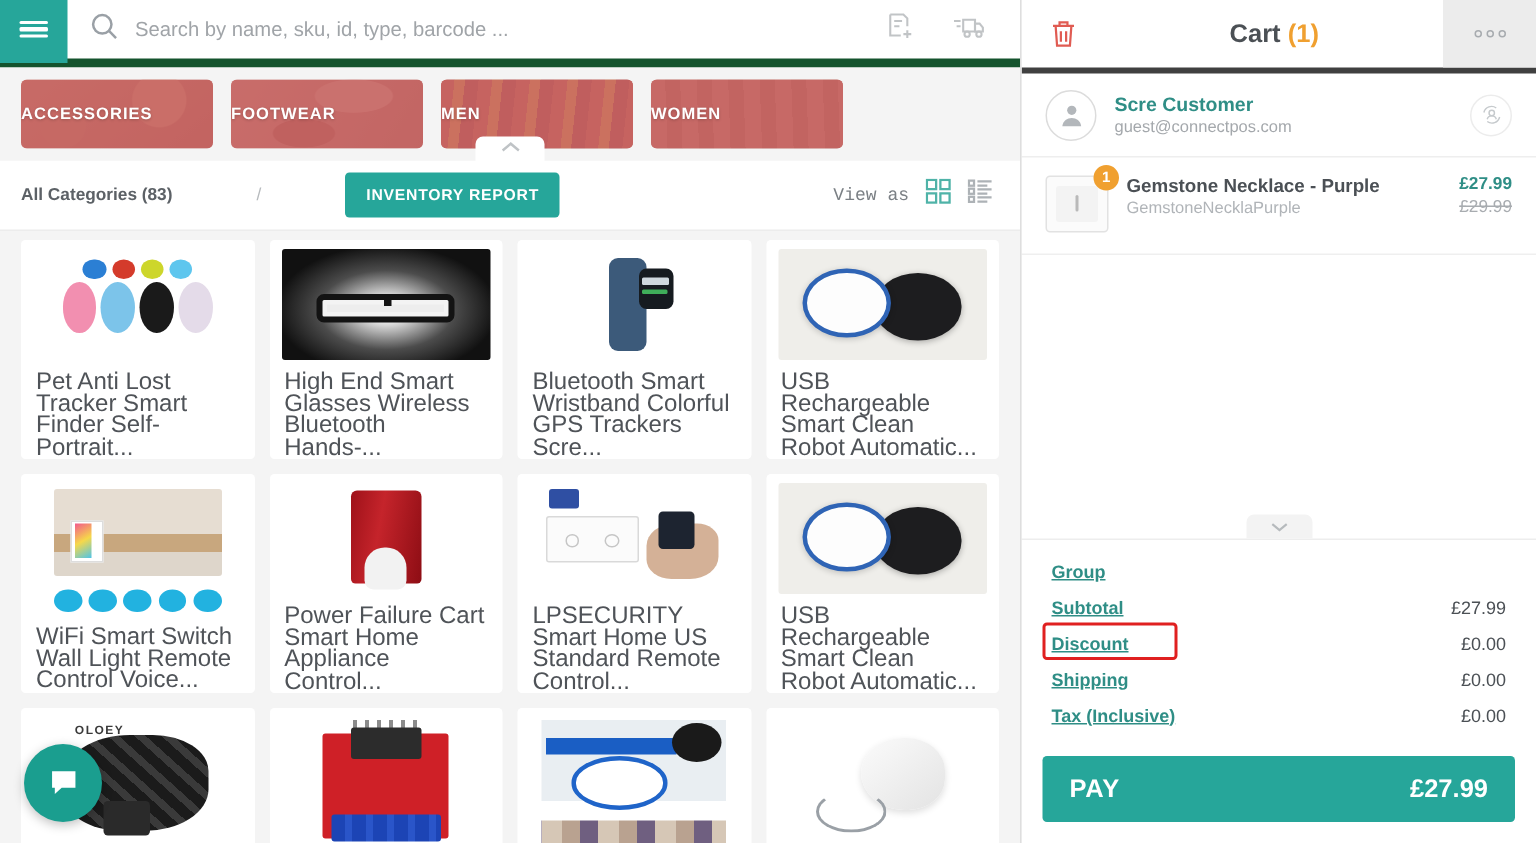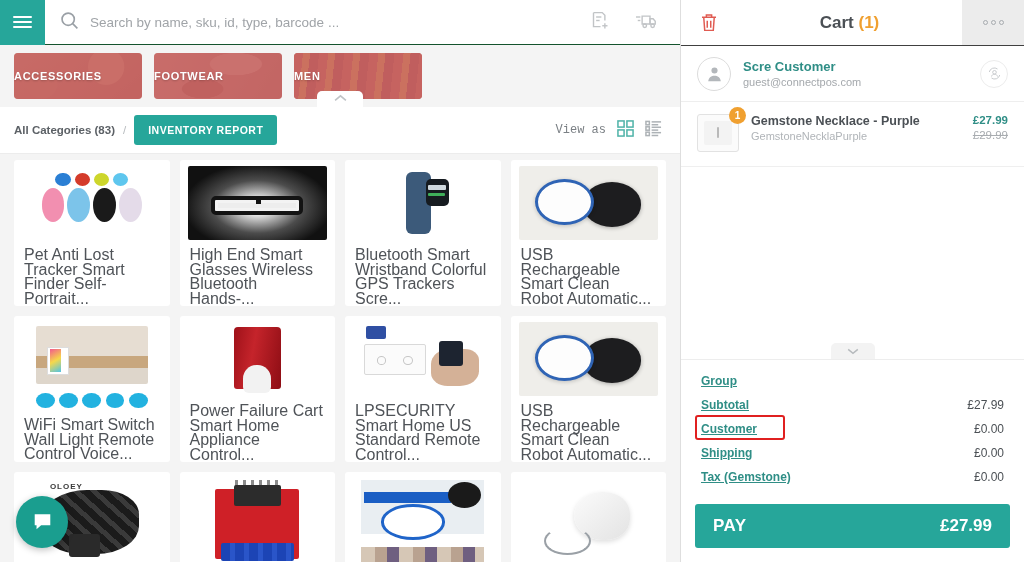--- a/index.html
+++ b/index.html
@@ -9,21 +9,21 @@
     background: #ffffff; overflow: hidden;
   }
   .app { display: flex; width: 1024px; height: 562px; position: relative; }
 
   
   .catalog { width: 681px; height: 562px; position: relative; background: #f4f4f4;
              border-right: 1px solid #dedede; display: flex; flex-direction: column; }
 
   
   .topbar { height: 45px; background:#fff; display:flex; align-items:center;
-            border-bottom:1px solid #14532d; flex:0 0 45px; }
+            border-bottom:6px solid #14532d; flex:0 0 45px; }
   .burger { width:45px; height:45px; background:#26a69a; display:flex;
             align-items:center; justify-content:center; flex:0 0 45px; cursor:pointer; }
   .burger span { display:block; width:19px; height:2.4px; background:#fff; margin:2.4px 0; border-radius:1px; }
   .search-wrap { flex:1; display:flex; align-items:center; padding-left:14px; gap:10px; }
   .search-input { border:none; outline:none; font-size:13.5px; color:#6f7276;
                   width:100%; background:transparent; font-family:"Liberation Sans",sans-serif; }
   .search-input::placeholder { color:#a0a4a8; }
   .topicons { display:flex; align-items:center; gap:24px; padding-right:22px; }
   .topicons .ic { cursor:pointer; opacity:.55; }
 
@@ -53,21 +53,21 @@
       linear-gradient(#c8857c,#b97670); }
 
   
   .collapse-handle { position:absolute; left:50%; transform:translateX(-50%);
      bottom:-1px; width:46px; height:17px; background:#fff; border-radius:5px 5px 0 0;
      display:flex; align-items:flex-start; justify-content:center; cursor:pointer;
      z-index:6; padding-top:3px; }
 
   
   .crumbrow { flex:0 0 47px; background:#fff; display:flex; align-items:center;
-              padding:0 18px 0 14px; border-bottom:1px solid #ececec; }
+              padding:0 18px 0 14px; border-bottom:1px solid #ececec;gap:48px; }
   .crumb { font-size:11.5px; color:#5c6166; font-weight:bold; }
   .crumb-sep { color:#b6babd; margin:0 8px; font-size:11.5px; }
   .inv-btn { background:#26a69a; color:#fff; border:none; border-radius:3px;
              font-size:10.5px; font-weight:bold; letter-spacing:.5px;
              padding:9px 14px; cursor:pointer; font-family:"Liberation Sans",sans-serif; }
   .viewas { margin-left:auto; display:flex; align-items:center; gap:11px; }
   .viewas .vlbl { font-size:12px; color:#7b8085;font-family:Liberation Mono, monospace; }
 
   
   .grid-scroll { flex:1; overflow:hidden; background:#f4f4f4; padding:6px 14px 0 14px; }
@@ -150,21 +150,21 @@
      border:2px solid #9aa0a6;border-radius:50%;border-top-color:transparent}
 
   
   .chat-fab { position:absolute; left:16px; bottom:14px; width:52px; height:52px;
               border-radius:50%; background:#1a9e8f; display:flex; align-items:center;
               justify-content:center; cursor:pointer; z-index:30;
               box-shadow:0 2px 7px rgba(0,0,0,.25); }
 
   
   .cart { width:343px; height:562px; background:#fff; display:flex; flex-direction:column; }
-  .cart-head { flex:0 0 45px; display:flex; align-items:center; border-bottom:1px solid #404040; }
+  .cart-head { flex:0 0 45px; display:flex; align-items:center; border-bottom:4px solid #404040; }
   .trash-btn { width:56px; display:flex; align-items:center; justify-content:center; cursor:pointer; }
   .cart-title { flex:1; text-align:center; font-size:17px; font-weight:bold; color:#4b5055; }
   .cart-title .cnt { color:#f0a030; }
   .more-btn { width:62px; height:45px; background:#ececec; display:flex; align-items:center;
               justify-content:center; gap:3px; cursor:pointer; }
   .more-btn i { width:5px; height:5px; border:1px solid #a7abaf; border-radius:50%; display:block; }
 
   .cust-row { flex:0 0 56px; display:flex; align-items:center; padding:0 16px;
               border-bottom:1px solid #eee; cursor:pointer; }
   .avatar { width:34px; height:34px; border-radius:50%; border:1px solid #dcdcdc;
@@ -267,20 +267,25 @@
       </div>
       <div class="cat-tab">
         <div class="ph ph-b"></div>
         <div class="tint"></div>
         <div class="lbl">FOOTWEAR</div>
       </div>
       <div class="cat-tab">
         <div class="ph ph-c"></div>
         <div class="tint"></div>
         <div class="lbl">MEN</div>
+      </div>
+      <div class="cat-tab">
+        <div class="ph ph-d"></div>
+        <div class="tint"></div>
+        <div class="lbl">WOMEN</div>
       </div>
       <div class="collapse-handle">
         <svg width="15" height="9" viewBox="0 0 16 10" fill="none" stroke="#bfc3c6" stroke-width="1.8">
           <polyline points="2,7 8,2 14,7"></polyline>
         </svg>
       </div>
     </div>
 
     <div class="crumbrow">
       <span class="crumb">All Categories (83)</span>
@@ -521,30 +526,30 @@
     <div class="totals">
       <div class="trow">
         <span class="tlabel">Group</span>
         <span class="tval"></span>
       </div>
       <div class="trow">
         <span class="tlabel">Subtotal</span>
         <span class="tval">£27.99</span>
       </div>
       <div class="trow hl">
-        <span class="tlabel">Customer</span>
+        <span class="tlabel">Discount</span>
         <span class="tval">£0.00</span>
         <span class="hlbox"></span>
       </div>
       <div class="trow">
         <span class="tlabel">Shipping</span>
         <span class="tval">£0.00</span>
       </div>
       <div class="trow">
-        <span class="tlabel">Tax (Gemstone)</span>
+        <span class="tlabel">Tax (Inclusive)</span>
         <span class="tval">£0.00</span>
       </div>
     </div>
 
     <button class="pay-btn">
       <span class="pay-lbl">PAY</span>
       <span class="pay-amt">£27.99</span>
     </button>
   </div>
 </div>

